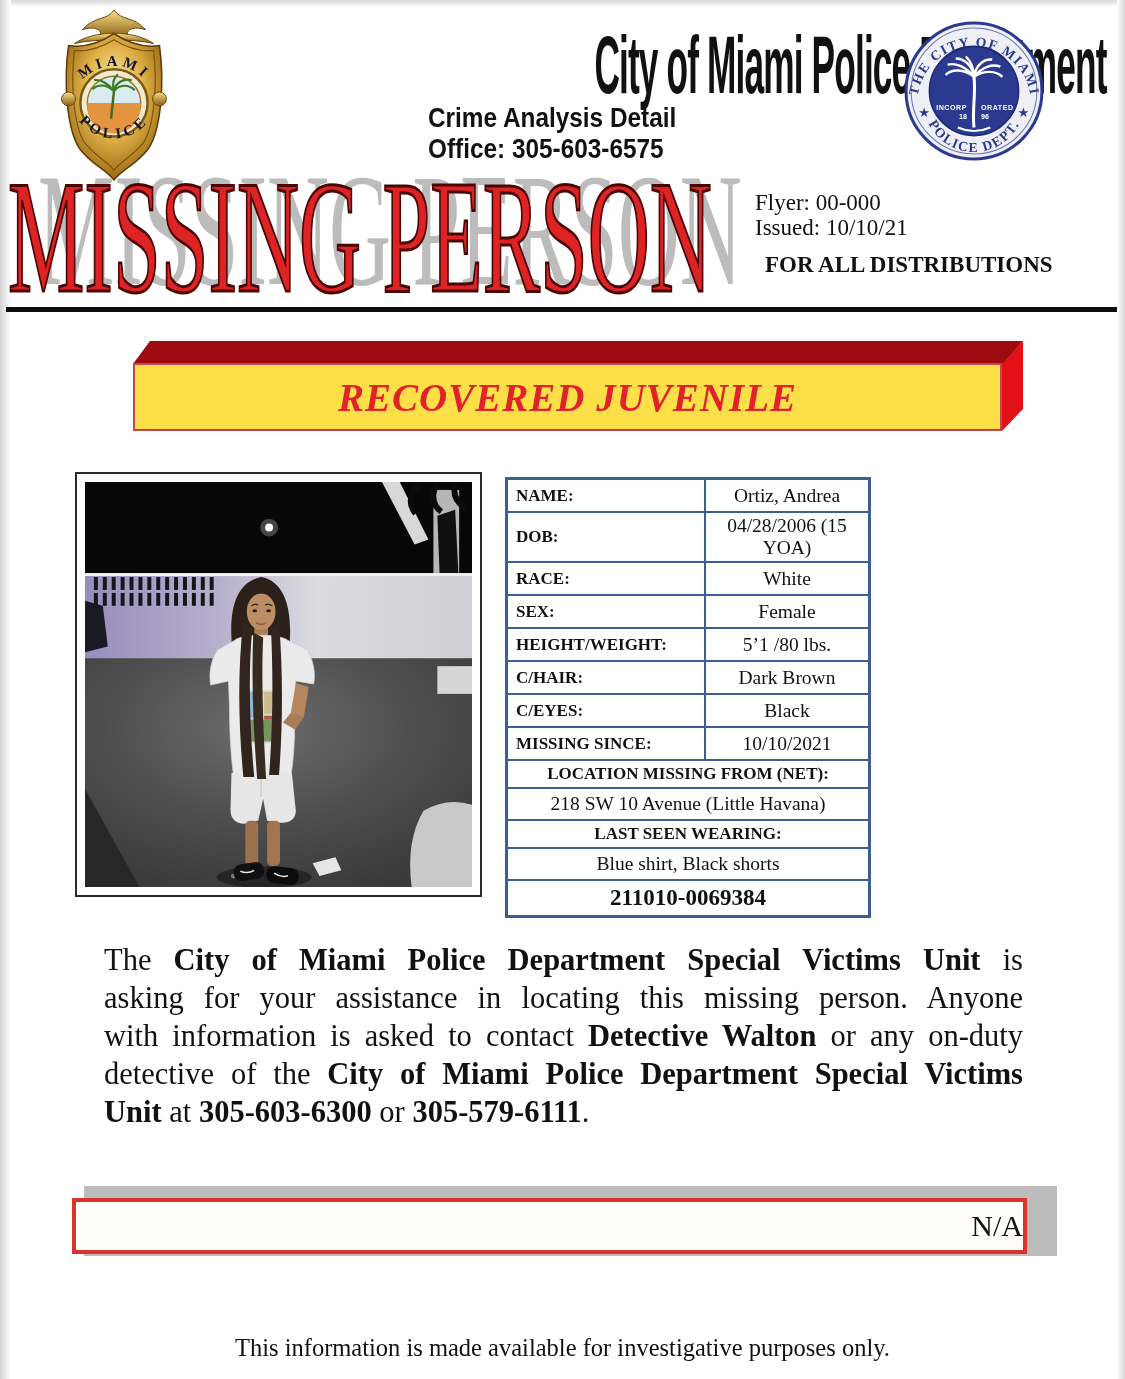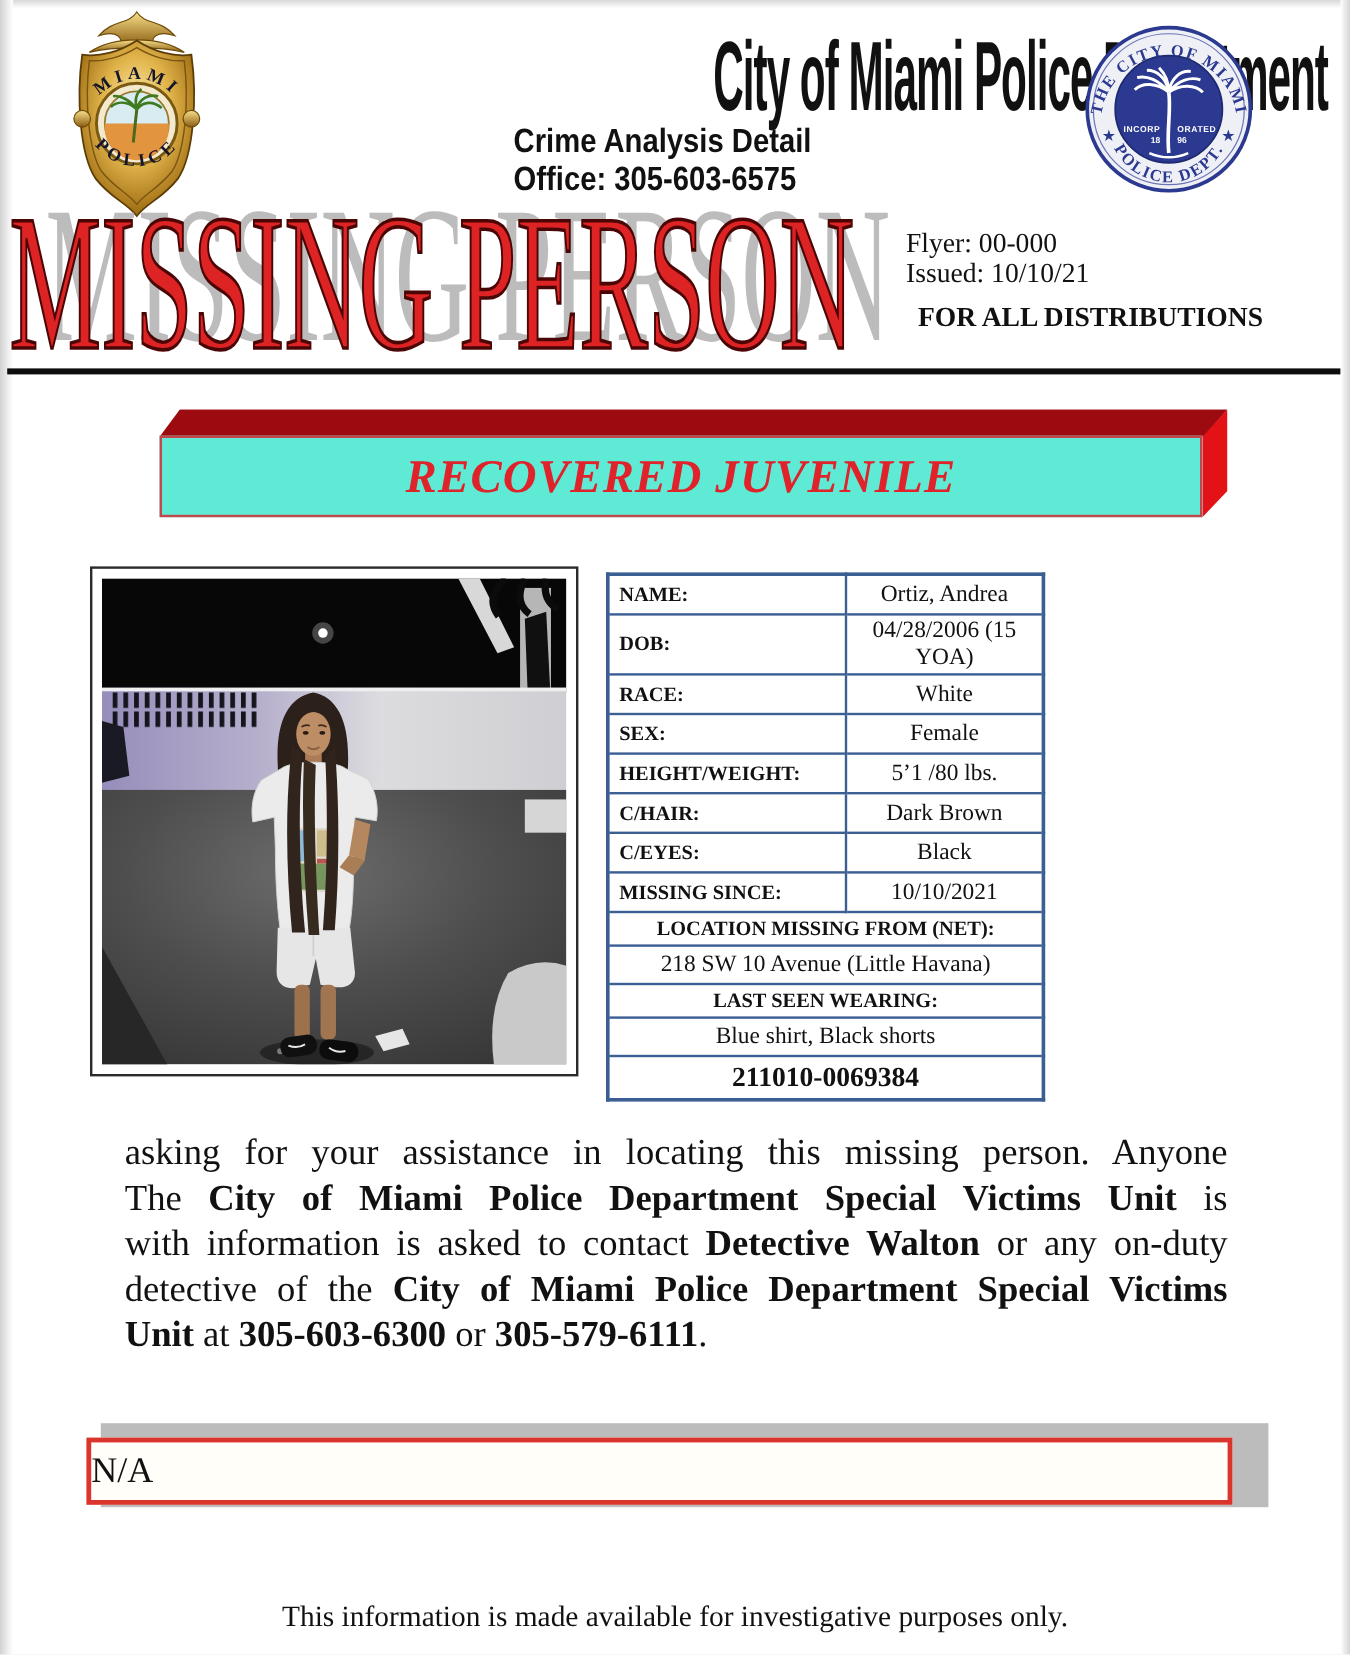--- a/index.html
+++ b/index.html
@@ -41,21 +41,21 @@
 
   .black-rule{position:absolute;left:6px;top:307px;width:1111px;height:5px;background:#0d0d0d;}
 
   
   .banner{position:absolute;left:133px;top:341px;width:890px;height:90px;}
   .banner .face-top{position:absolute;left:0;top:0;width:890px;height:23px;background:#9d0b10;
     clip-path:polygon(17px 0,890px 0,870px 23px,0 23px);}
   .banner .face-side{position:absolute;left:868px;top:0;width:22px;height:90px;background:#e21217;
     clip-path:polygon(1px 23px,22px 0,22px 68px,1px 90px);}
   .banner .face-front{position:absolute;left:0;top:22px;width:869px;height:68px;
-    background:#5eead4;border:2px solid #c2464b;box-sizing:border-box;
+    background:#fde047;border:2px solid #c2464b;box-sizing:border-box;
     display:flex;align-items:center;justify-content:center;}
   .banner .face-front span{font-weight:bold;font-style:italic;font-size:39px;
     color:#e0222a;letter-spacing:1px;white-space:nowrap;}
 
   
   .photo-frame{position:absolute;left:75px;top:472px;width:407px;height:425px;
     background:#fff;border:2px solid #2b2b2b;box-sizing:border-box;padding:8px;}
   .photo-frame svg{display:block;width:100%;height:100%;}
 
   
@@ -70,21 +70,21 @@
 
   
   .body-par{position:absolute;left:104px;top:941px;width:919px;
     font-size:30.5px;line-height:38px;}
   .para-line{text-align:justify;text-align-last:justify;white-space:normal;}
   .para-line.last{text-align-last:left;}
 
   
   .na-box{position:absolute;left:72px;top:1198px;width:955px;height:56px;
     background:#fffef8;border:4px solid #da342c;box-sizing:border-box;
-    display:flex;align-items:center;justify-content:flex-start;font-size:30px;}
+    display:flex;align-items:center;justify-content:flex-end;font-size:30px;}
   .na-shadow{position:absolute;left:84px;top:1186px;width:973px;height:70px;background:#bcbcbc;}
 
   .footer{position:absolute;left:0;right:0;top:1334px;text-align:center;
     font-weight:normal;font-size:24.5px;}
 </style>
 </head>
 <body>
 
 <div class="page">
 
@@ -298,22 +298,22 @@
         <tr>
           <td class="sec-v" colspan="2">Blue shirt, Black shorts</td>
         </tr>
         <tr>
           <td class="sec-v bold" colspan="2">211010-0069384</td>
         </tr>
       </tbody>
   </table>
 
   <div class="body-par">
+      <div class="para-line"><span>The </span><b>City of Miami Police Department Special Victims Unit</b><span> is</span></div>
       <div class="para-line"><span>asking for your assistance in locating this missing person. Anyone</span></div>
-      <div class="para-line"><span>The </span><b>City of Miami Police Department Special Victims Unit</b><span> is</span></div>
       <div class="para-line"><span>with information is asked to contact </span><b>Detective Walton</b><span> or any on-duty</span></div>
       <div class="para-line"><span>detective of the </span><b>City of Miami Police Department Special Victims</b></div>
       <div class="para-line last"><b>Unit</b><span> at </span><b>305-603-6300</b><span> or </span><b>305-579-6111</b><span>.</span></div>
     </div>
 
   <div class="na-shadow"></div>
   <div class="na-box">
     <span>N/A</span>
   </div>
 

